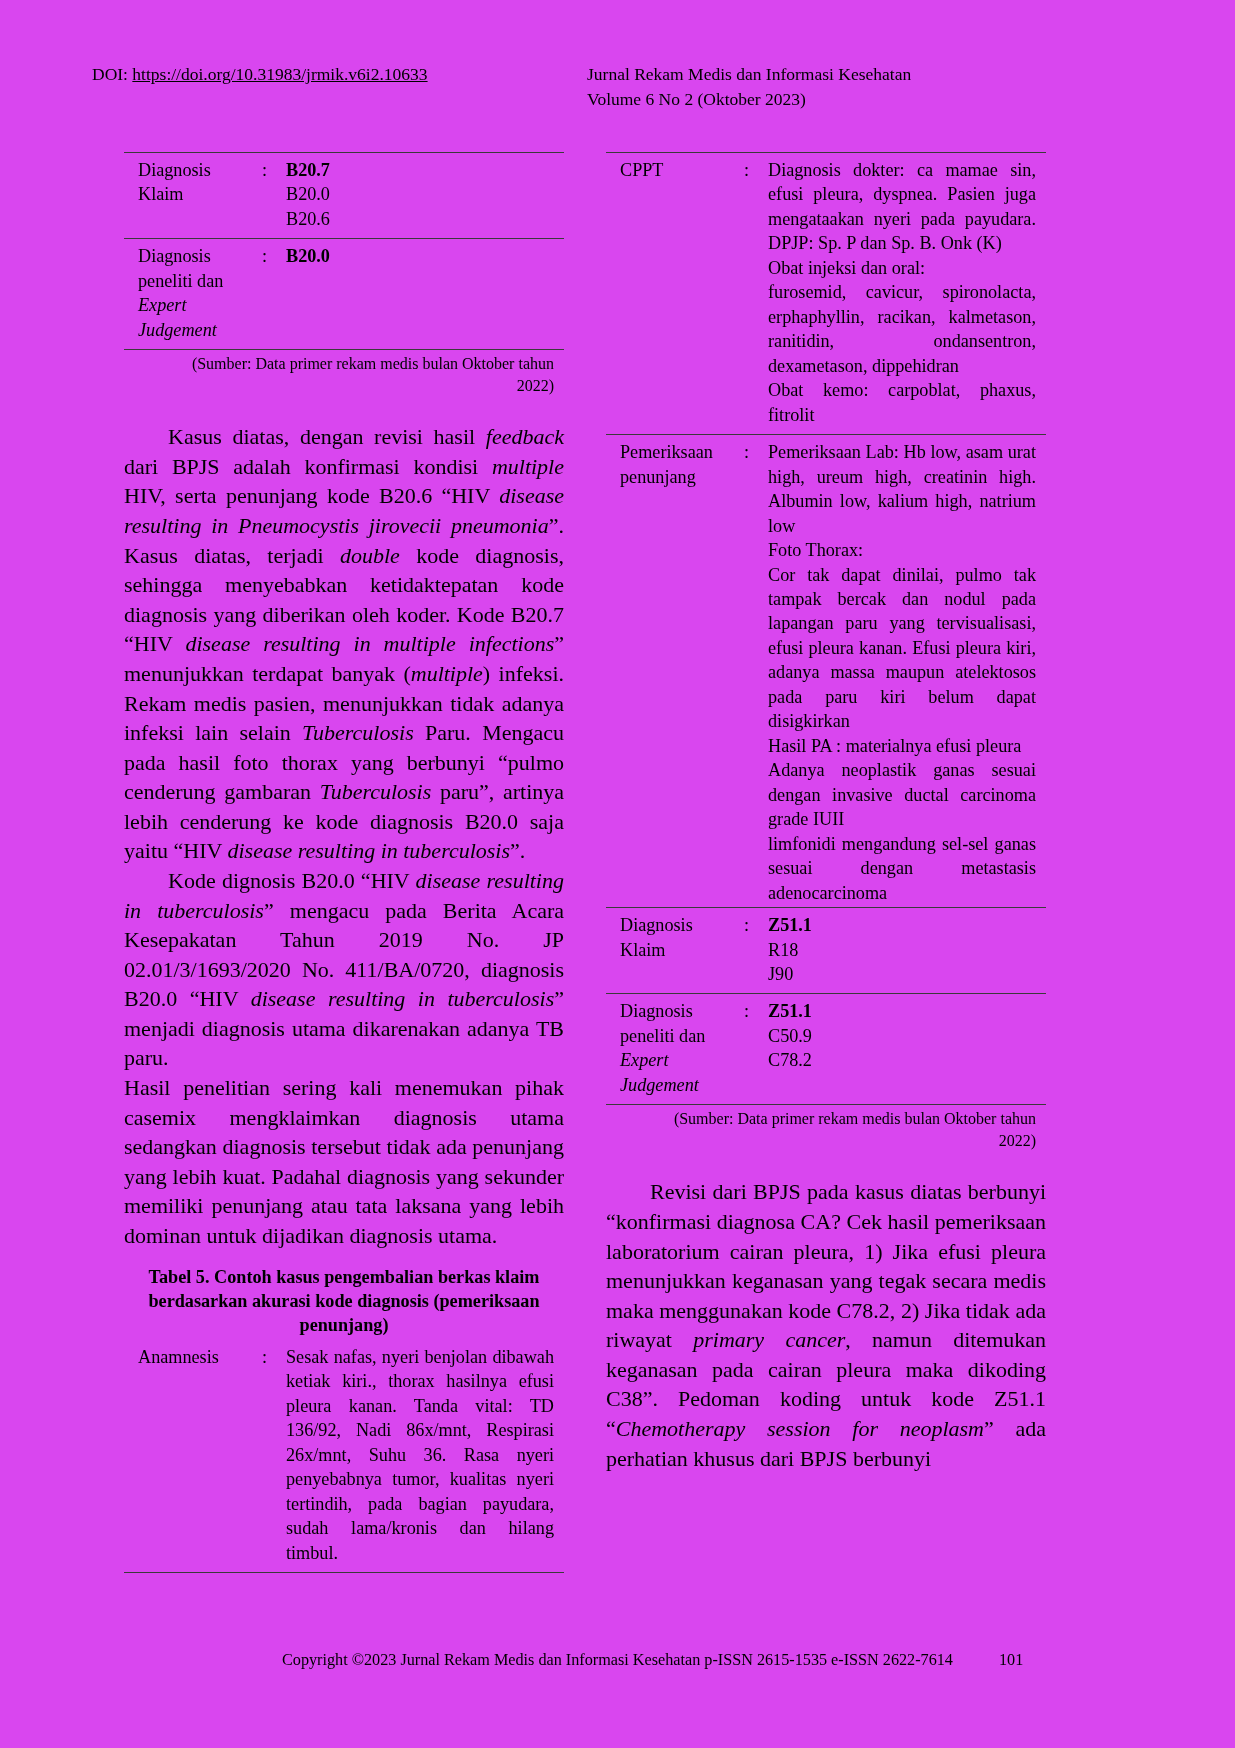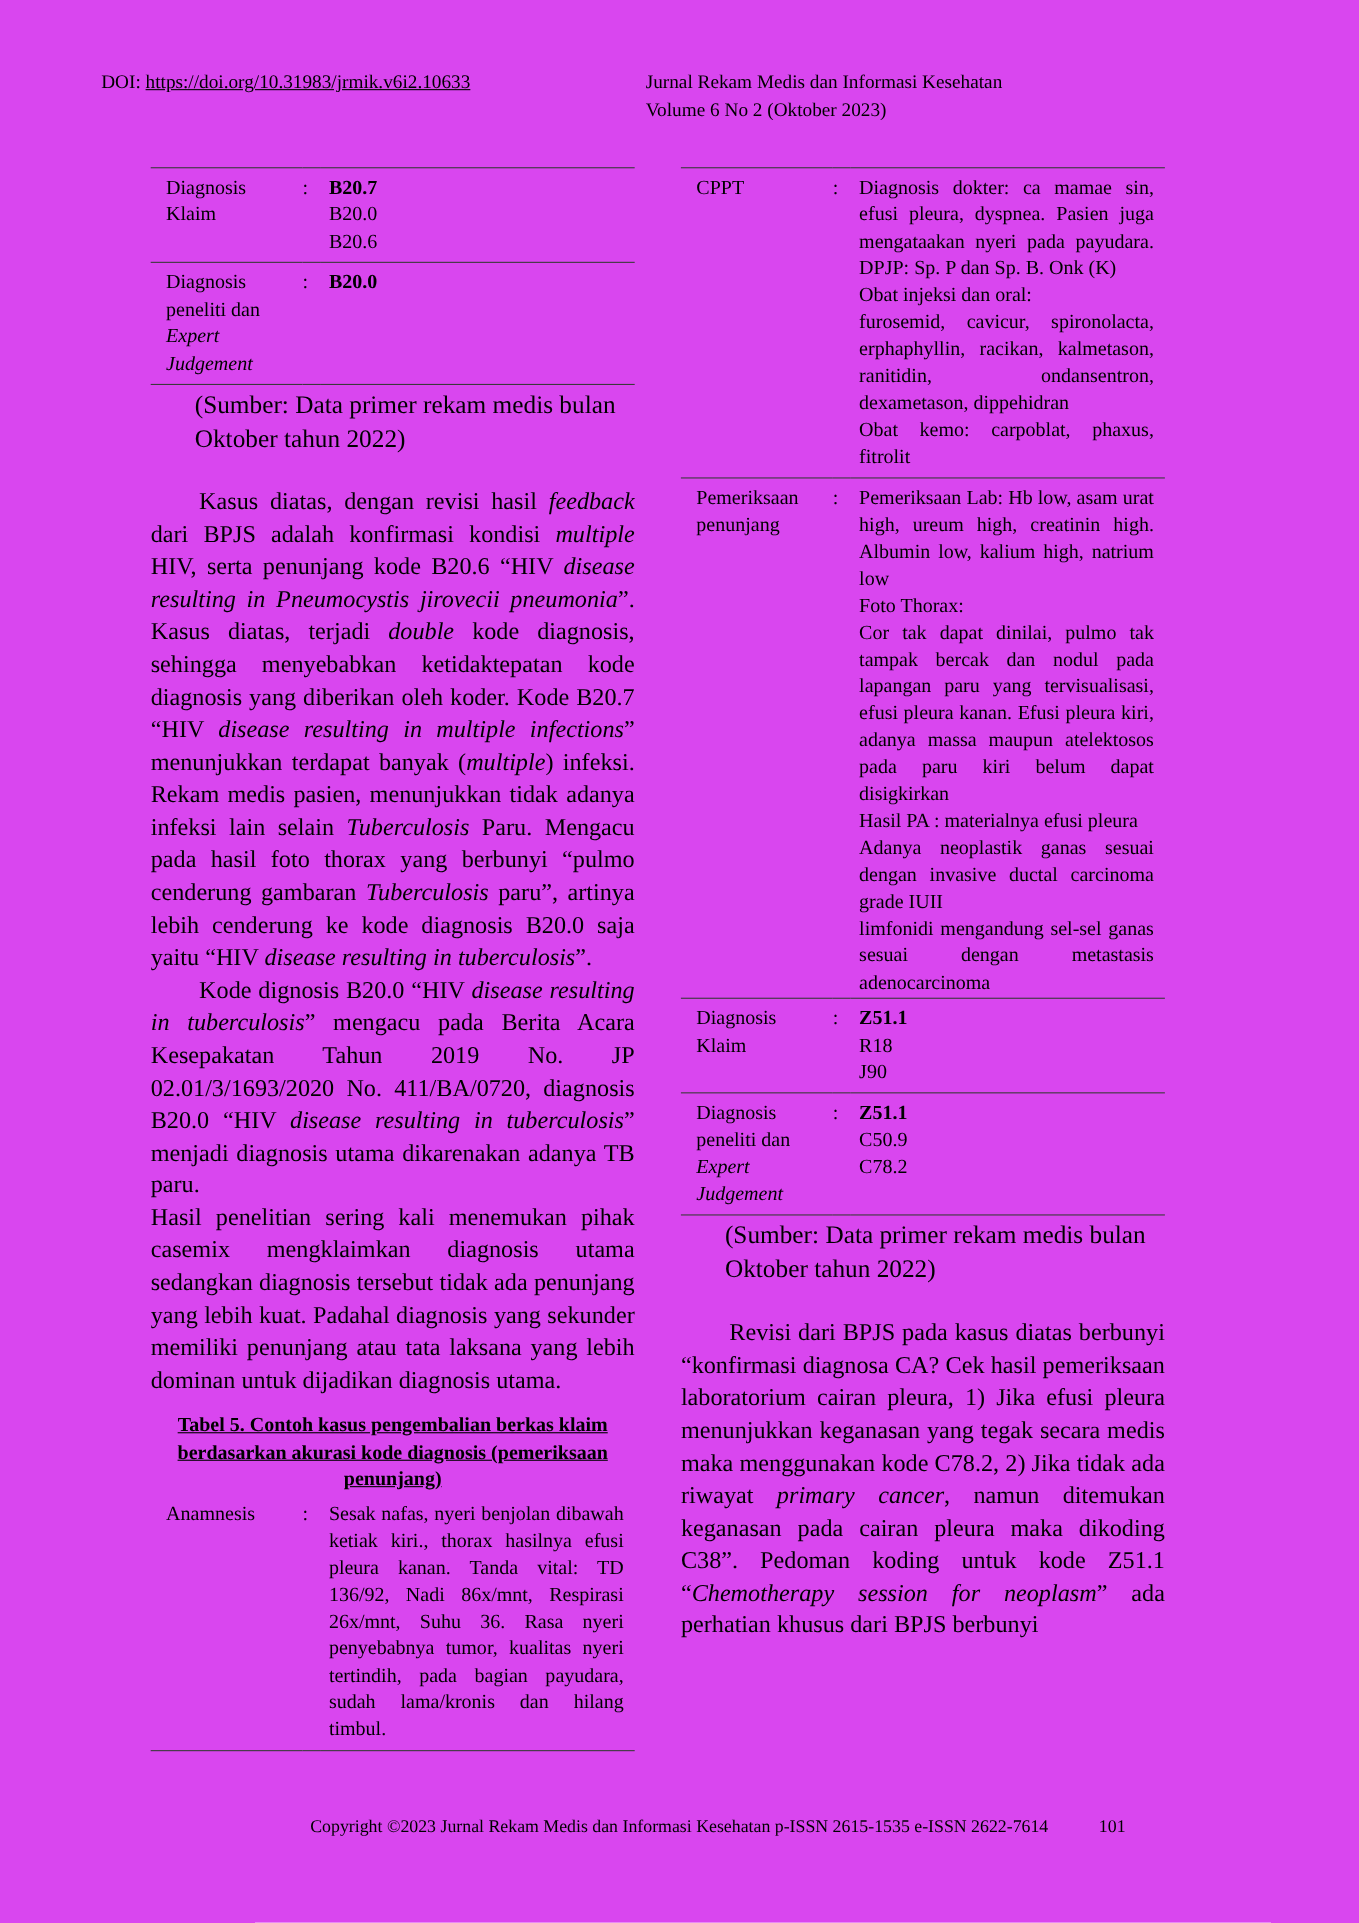--- a/index.html
+++ b/index.html
@@ -42,21 +42,21 @@
   }
   .runhead-journal {
     flex: 1 1 auto;
   }
   .runhead-journal div { white-space: nowrap; }
 
   
   .columns {
     position: absolute;
     top: 152px;
-    left: 137px;
+    left: 124px;
     right: 128px;
     display: flex;
     gap: 42px;
   }
   .col {
     width: 440px;
     flex: 0 0 440px;
   }
 
   
@@ -103,27 +103,27 @@
   .pad-b { padding-bottom: 7px !important; }
   .pad-t { padding-top: 5px !important; }
 
   .tbl-caption {
     text-align: center;
     font-weight: bold;
     font-size: 18.2px;
     line-height: 1.345;
     margin: 0 0 2px 0;
     padding: 0 14px;
-    text-decoration: underline;
   }
   .src-note {
-    font-size: 23px;
+    font-size: 16px;
     line-height: 1.345;
     padding: 3px 10px 0 40px;
     margin: 0;
+    text-align: right;
   }
   .gap-sm { height: 14px; }
   .gap-md { height: 26px; }
 
   
   .footer {
     position: absolute;
     left: 0;
     right: 0;
     bottom: 78px;

